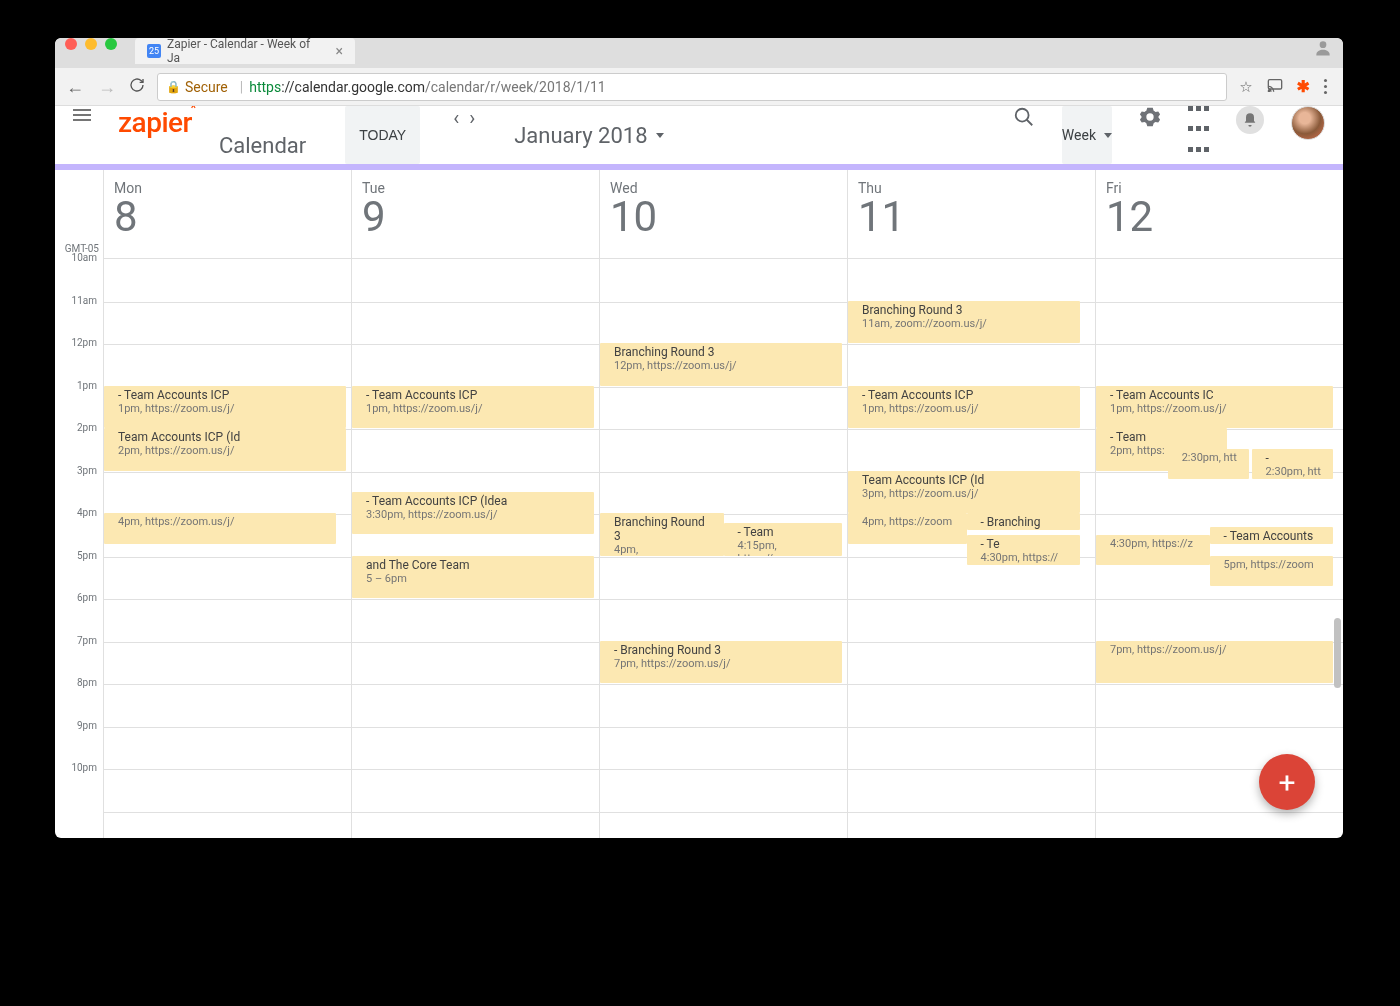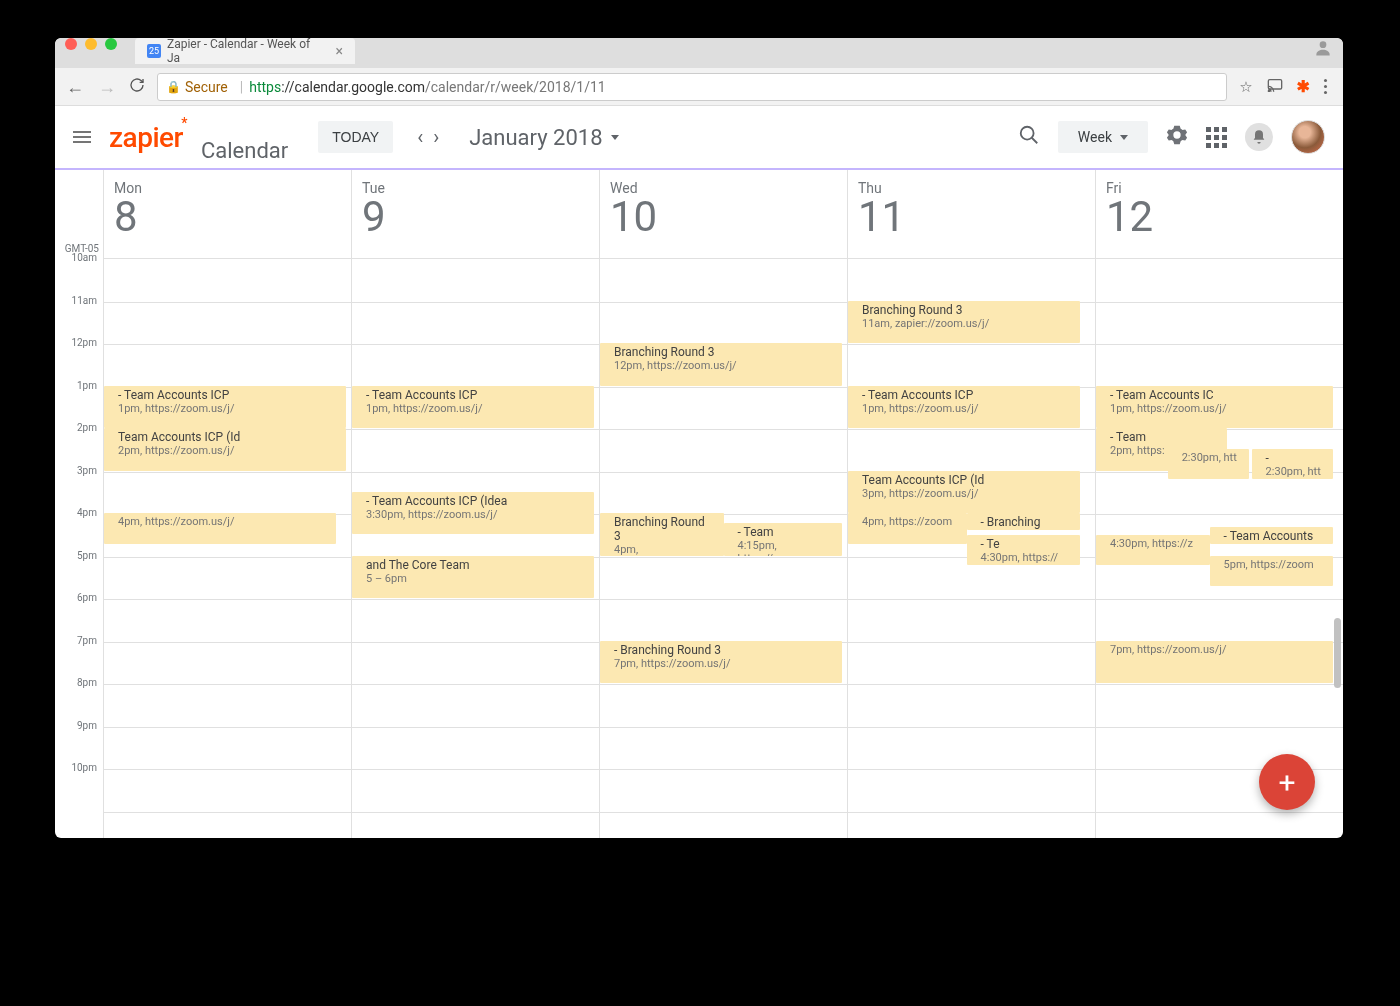--- a/index.html
+++ b/index.html
@@ -57,35 +57,35 @@
 .url .scheme { color:#0a8a3a;}
 .url .path { color:#777;}
 .addr-right { display:flex; gap:14px; align-items:center; padding-right:6px; color:#555;}
 .star-icon,.cast-icon { font-size:15px; color:#666;}
 .ext-icon { color:#ff4a00; font-size:16px; font-weight:bold;}
 .kebab { display:flex; flex-direction:column; gap:3px;}
 .kebab span{ width:3px;height:3px;background:#666;border-radius:50%;}
 
 .app { height: calc(100% - 68px); display:flex; flex-direction:column; overflow:hidden;}
 .gcal-header {
-  height:64px; display:flex; align-items:center; padding:0 18px; gap:18px;
-  border-bottom:2px solid #c4b5fd;
+  height:64px; display:flex; padding:0 18px; gap:27px;
+  border-bottom:6px solid #c4b5fd;
 }
 .menu-icon span{ display:block; width:18px;height:2px;background:#757575; margin:3px 0;}
 .brand { color:#ff4a00; font-size:28px; font-weight:500; letter-spacing:-0.5px; position:relative;}
 .brand::after { content:"*"; position:absolute; top:-6px; right:-4px; font-size:14px; color:#ff4a00;}
 .gcal-title { font-size:22px; color:#5f6368; font-weight:400;margin-top:27px;}
 .today-btn { background:#f1f3f4; border:none; padding:8px 14px; font-size:14px; color:#3c4043; border-radius:2px; cursor:pointer; margin-left:12px;}
 .nav-arrows { display:flex; gap:10px; margin-left:6px;}
 .nav-arrows span{ color:#5f6368; font-size:20px; cursor:pointer;}
 .month-label { font-size:22px; color:#5f6368; margin-left:12px; display:flex; align-items:center; gap:8px;}
 .dropdown-caret { width:0;height:0;border-left:4px solid transparent;border-right:4px solid transparent;border-top:5px solid #5f6368;}
 .header-spacer { flex:1;}
 .search-icon, .gear-icon, .apps-icon, .bell-icon { color:#5f6368; cursor:pointer;}
-.view-select { background:#f1f3f4; padding:8px 20px; font-size:14px; color:#3c4043; display:flex; align-items:center; gap:8px; cursor:pointer; border-radius:2px;}
+.view-select { background:#f1f3f4; padding:8px 0; font-size:14px; color:#3c4043; display:flex; align-items:center; gap:8px; cursor:pointer; border-radius:2px;}
 .apps-grid { display:grid; grid-template-columns:repeat(3,5px); gap:3px;}
 .apps-grid span{ width:5px;height:5px;background:#5f6368;}
 .bell { width:28px;height:28px;border-radius:50%;background:#e0e0e0;display:flex;align-items:center;justify-content:center;}
 .avatar { width:34px;height:34px;border-radius:50%; background: radial-gradient(circle at 40% 35%, #e8b698 20%, #8a5a3a 55%, #d97050 100%); border:1px solid #ddd;}
 
 .cal-body { flex:1; display:flex; overflow:hidden; position:relative;}
 .time-col { width:48px; flex-shrink:0;}
 .tz { height:88px; display:flex; align-items:flex-end; justify-content:flex-end; padding:0 4px 4px 0; font-size:10px;color:#70757a;}
 .time-label { height:42.5px; text-align:right; padding-right:6px; font-size:10px; color:#70757a; position:relative; top:-6px;margin-left:15px;}
 
@@ -361,21 +361,21 @@
               <div class="hour-row"></div>
               <div class="hour-row"></div>
               <div class="hour-row"></div>
               <div class="hour-row"></div>
               <div class="hour-row"></div>
               <div class="hour-row"></div>
               <div class="hour-row"></div>
               <div class="hour-row"></div>
               <div class="event" style="top: 42.5px; left: 0%; width: 94%; height: 42.5px;">
                 <div class="ev-title">Branching Round 3</div>
-                <div class="ev-time">11am, zapier://zoom.us/j/</div>
+                <div class="ev-time">11am, zoom://zoom.us/j/</div>
               </div>
               <div class="event" style="top: 127.5px; left: 0%; width: 94%; height: 42.5px;">
                 <div class="ev-title">- Team Accounts ICP</div>
                 <div class="ev-time">1pm, https://zoom.us/j/</div>
               </div>
               <div class="event" style="top: 212.5px; left: 0%; width: 94%; height: 42.5px;">
                 <div class="ev-title">Team Accounts ICP (Id</div>
                 <div class="ev-time">3pm, https://zoom.us/j/</div>
               </div>
               <div class="event" style="top: 255px; left: 0%; width: 48%; height: 31px;">

